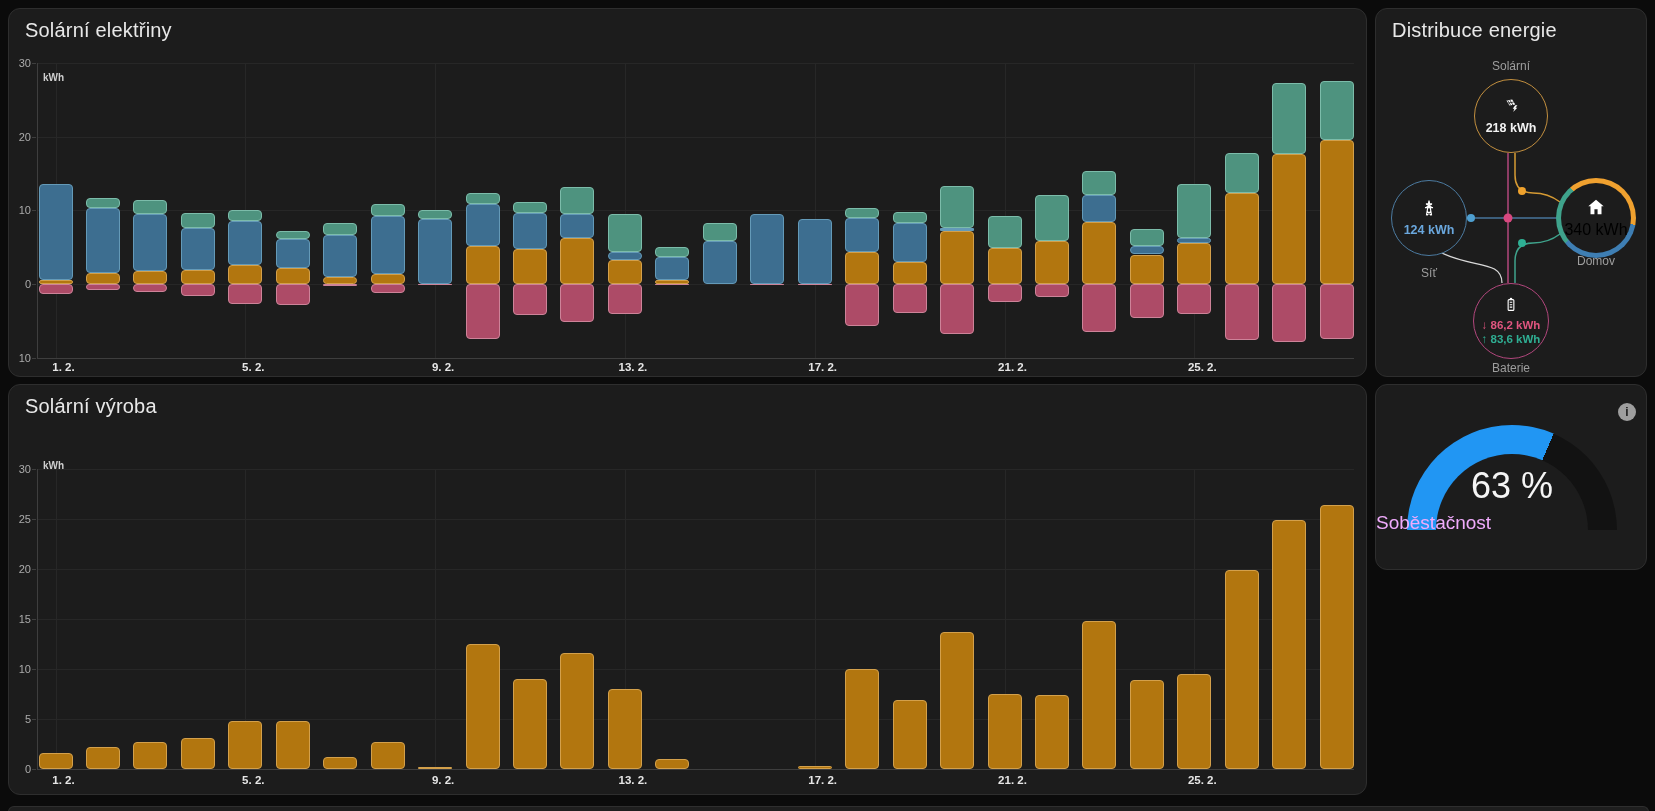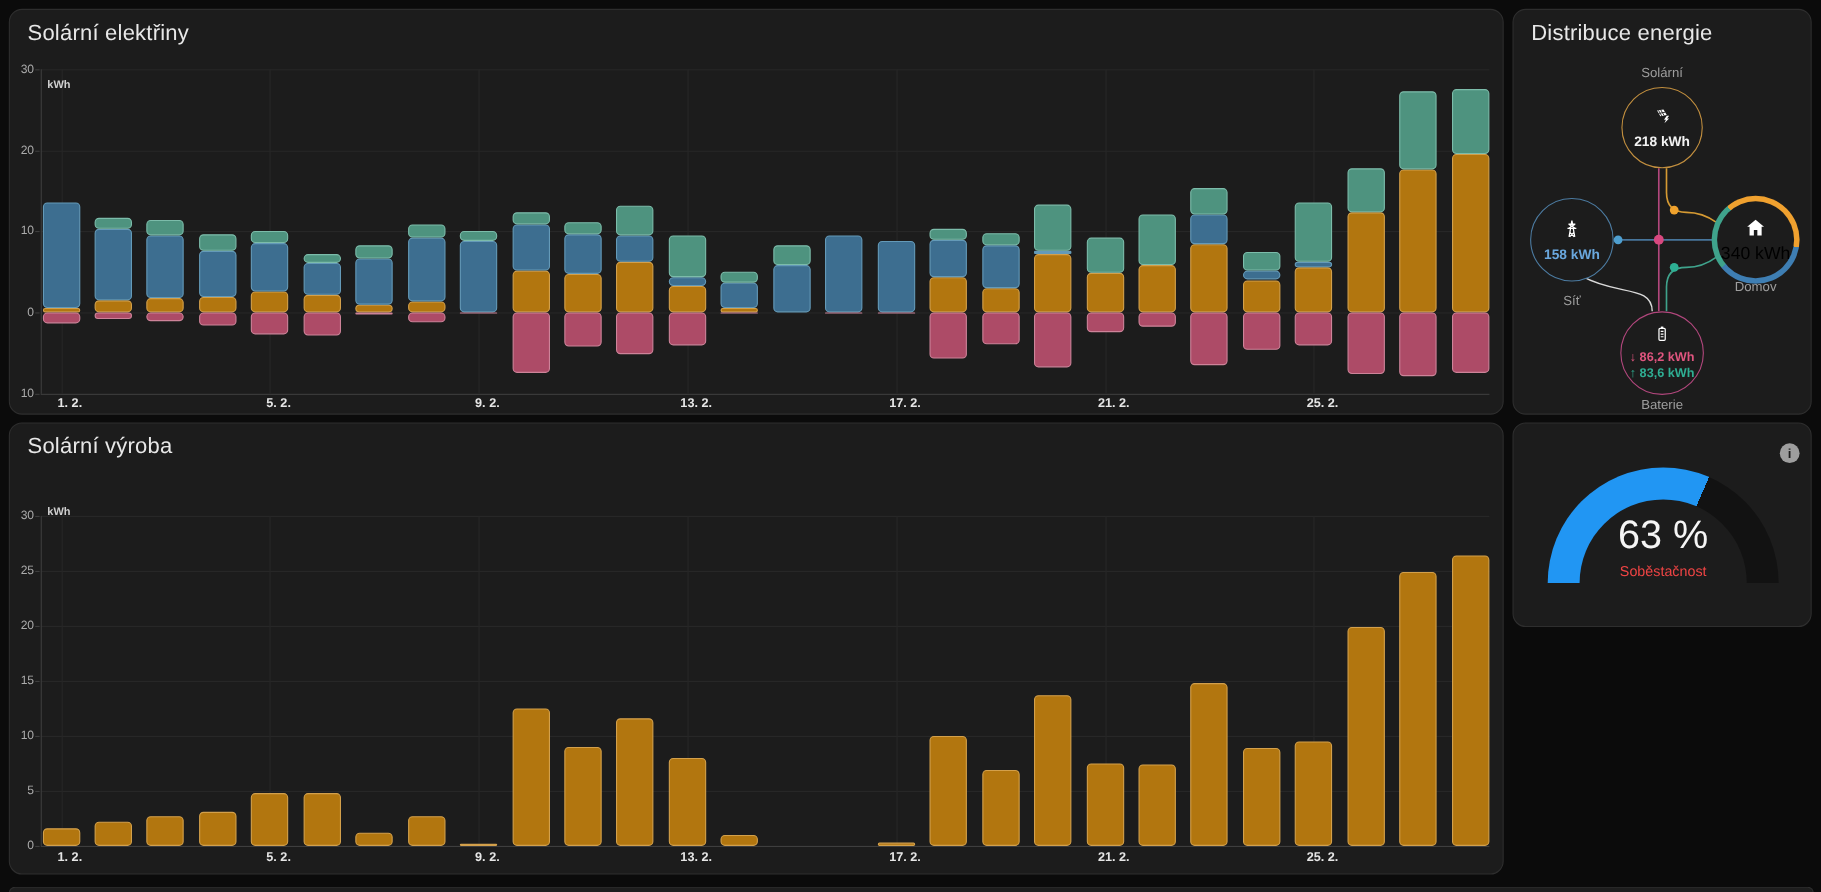--- a/index.html
+++ b/index.html
@@ -30,21 +30,21 @@
   .node-label{position:absolute;font-size:12px;color:#9e9e9e;transform:translateX(-50%);white-space:nowrap;}
   .ring{position:absolute;border-radius:50%;}
   .ring-inner{position:absolute;inset:5px;border-radius:50%;background:#1c1c1c;
               display:flex;flex-direction:column;align-items:center;justify-content:center;}
   #flow-svg{position:absolute;left:0;top:0;}
   
   .gauge-wrap{position:absolute;left:31px;top:40px;width:210px;height:105px;}
   .gauge-arc{position:absolute;left:0;top:0;width:210px;height:105px;border-radius:105px 105px 0 0;}
   .gauge-hole{position:absolute;left:29px;top:29px;width:152px;height:76px;border-radius:76px 76px 0 0;background:#1c1c1c;}
   .gauge-value{position:absolute;left:0;top:80px;width:272px;text-align:center;font-size:36px;font-weight:400;color:#f5f5f5;}
-  .gauge-label{position:absolute;left:0;top:127px;width:272px;text-align:center;font-size:13px;color:#ef4444;}
+  .gauge-label{position:absolute;left:0;top:127px;width:272px;font-size:19px;color:#f0abfc;}
   .info-btn{position:absolute;right:10px;top:18px;width:18px;height:18px;border-radius:50%;background:#9e9e9e;
             display:flex;align-items:center;justify-content:center;font-size:12px;font-weight:700;color:#1d1d1d;cursor:pointer;}
 </style>
 </head>
 <body>
 
 <div class="page">
 
   <section class="panel" id="panel-consumption">
     <div class="chart-title">Solární elektřiny</div>
@@ -278,21 +278,21 @@
       </span>
       <span class="val">218 kWh</span>
     </div>
 
     <div class="node" id="node-grid" style="left:15px;top:171px;width:76px;height:76px;border:1.5px solid #4c7ba1;">
       <span>
         <svg viewBox="0 0 24 24" width="22" height="22" fill="none" stroke="#ffffff" stroke-width="1.3">
           <path d="M9.2 20 L12 4 L14.8 20 M12 4 L12 6.5 M8.6 7.5 H15.4 M7.6 11.5 H16.4 M8.8 7.5 L15.2 11.5 M15.2 7.5 L8.8 11.5 M10 15.5 L14.3 20 M14 15.5 L9.7 20"></path>
         </svg>
       </span>
-      <span class="val" style="color:#6aa7dd;">158 kWh</span>
+      <span class="val" style="color:#6aa7dd;">124 kWh</span>
     </div>
     <div class="node-label" style="left:53px;top:257px;">Síť</div>
 
     <div class="ring" id="node-home-ring" style="left: 180px; top: 169px; width: 80px; height: 80px; background: conic-gradient(from 320deg, rgb(240, 161, 47) 0deg, rgb(240, 161, 47) 140deg, rgb(62, 126, 179) 140deg, rgb(62, 126, 179) 271deg, rgb(63, 163, 140) 271deg, rgb(63, 163, 140) 360deg);">
       <div class="ring-inner">
         <span>
           <svg viewBox="0 0 24 24" width="20" height="20">
             <path d="M12 3.2 L2.8 11 H5.4 V20.6 H10.1 V14.6 H13.9 V20.6 H18.6 V11 H21.2 Z" fill="#ffffff"></path>
           </svg>
         </span>

